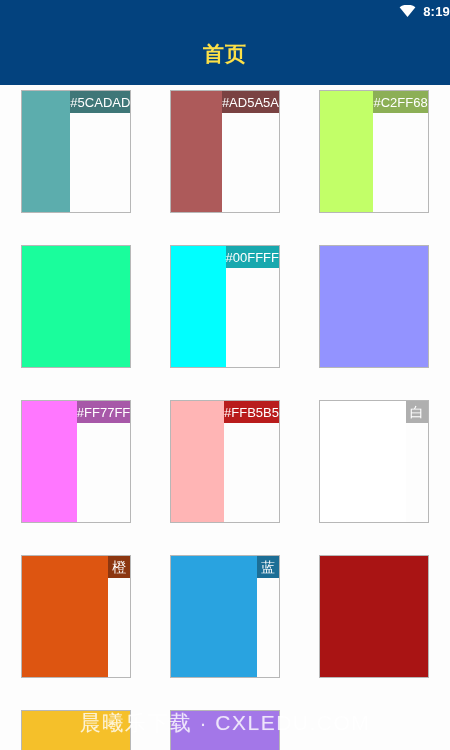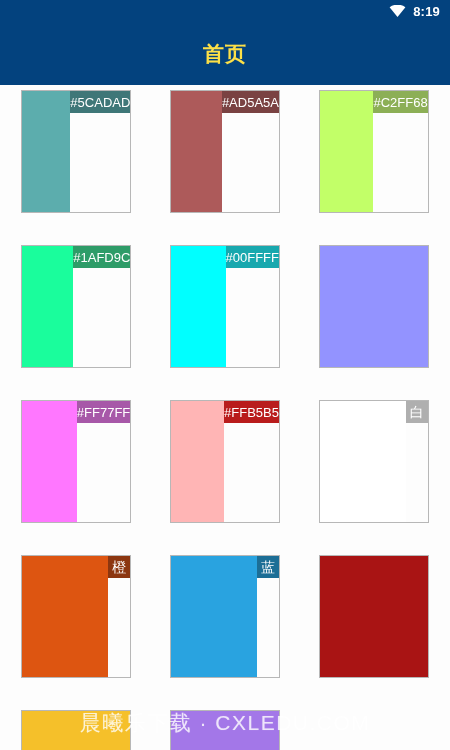--- a/index.html
+++ b/index.html
@@ -8,21 +8,21 @@
     overflow:hidden;
     background:#ffffff;
     font-family:"Liberation Sans","DejaVu Sans",sans-serif;
   }
   #app { position:relative; width:450px; height:750px; background:#fdfdfd; }
 
   
   .statusbar{
     height:22px; background:#03427E;
     display:flex; align-items:center; justify-content:flex-end;
-    padding-right:10px; gap:7px;
+    gap:7px;
   }
   .wifi-icon{ display:block; width:17px; height:12px; }
   .clock{ color:#ffffff; font-size:13px; font-weight:bold; letter-spacing:.2px; }
 
   
   .appbar{
     height:63px; background:#03427E;
     display:flex; align-items:center; justify-content:center;
   }
   .appbar-title{
@@ -105,21 +105,20 @@
       </div>
       <div class="cell">
         <div class="swatch">
           <div class="swatch-fill" style="background: rgb(194, 255, 104);"></div>
           <div class="swatch-label" style="background: rgb(140, 175, 86);">#C2FF68</div>
         </div>
       </div>
       <div class="cell">
         <div class="swatch">
           <div class="swatch-fill" style="background: rgb(26, 253, 156);"></div>
-          <div class="swatch-label" style="background: rgb(46, 156, 104);">#1AFD9C</div>
         </div>
       </div>
       <div class="cell">
         <div class="swatch">
           <div class="swatch-fill" style="background: rgb(0, 255, 255);"></div>
           <div class="swatch-label" style="background: rgb(24, 168, 174);">#00FFFF</div>
         </div>
       </div>
       <div class="cell">
         <div class="swatch">

